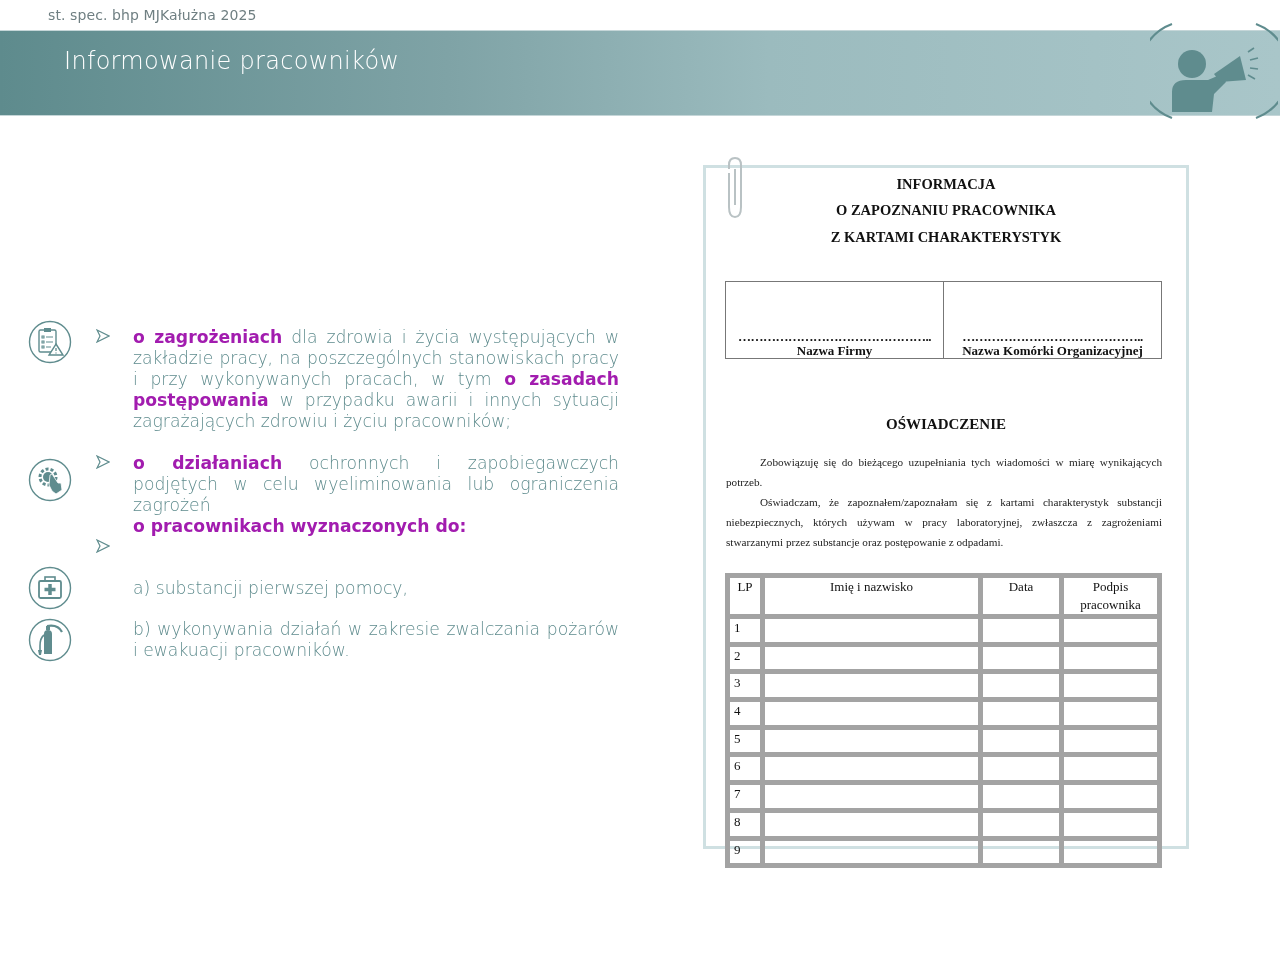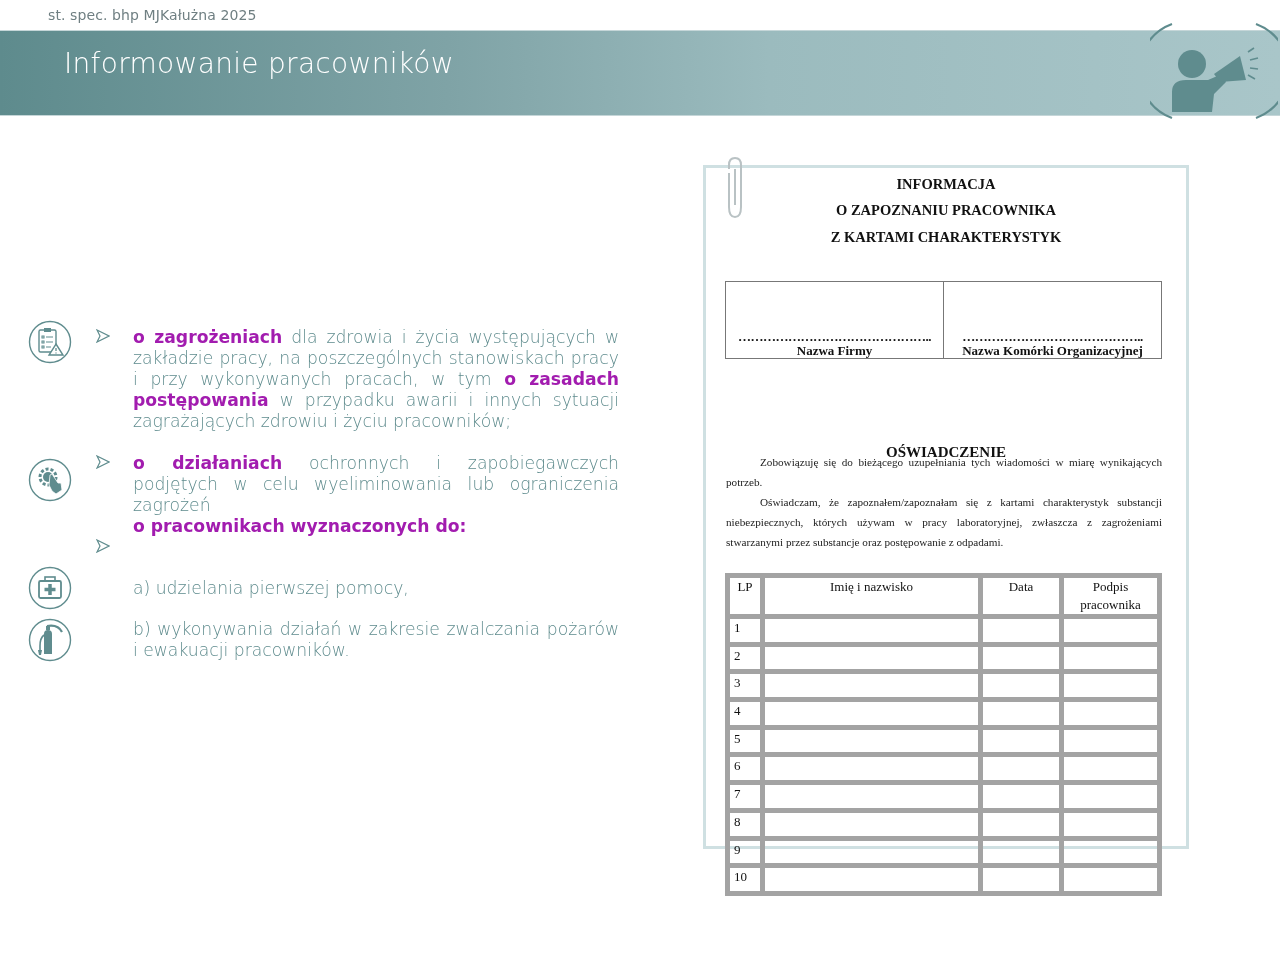--- a/index.html
+++ b/index.html
@@ -12,21 +12,21 @@
     position: absolute; left: 48px; top: 7px;
     font-size: 14px; color: #6f7f82; letter-spacing: 0.1px;
   }
   .header-band {
     position: absolute; left: 0; top: 30px; width: 1280px; height: 84px;
     background: linear-gradient(90deg, #5e8b8d 0%, #7fa3a6 35%, #9bbbbe 60%, #a9c6c9 100%);
     border-top: 1px solid #c5d6d8; border-bottom: 1px solid #c5d6d8;
   }
   .page-title {
     position: absolute; left: 64px; top: 47px;
-    font-size: 28px; font-weight: 300; color: #ffffff; letter-spacing: 0.3px;
+    font-size: 24px; font-weight: 300; color: #ffffff; letter-spacing: 0.3px;
     font-family: "DejaVu Sans", sans-serif;
   }
   .header-icon { position: absolute; left: 1150px; top: 22px; width: 128px; height: 100px; }
 
   
   .side-icon {
     position: absolute; left: 28px; width: 44px; height: 44px;
   }
   .bullet-arrow {
     position: absolute; left: 96px; width: 14px; height: 14px;
@@ -54,21 +54,21 @@
   .company-table {
     position: absolute; left: 725px; top: 281px; width: 437px; height: 78px;
     border-collapse: collapse; font-family: "Liberation Serif", serif;
   }
   .company-table td {
     border: 1px solid #777; vertical-align: bottom; text-align: center;
     font-size: 13px; font-weight: 700; padding: 0 4px 0 4px; line-height: 14px;
   }
   .dots { display: block; letter-spacing: -0.5px; font-weight: 700; }
   .stmt-title {
-    position: absolute; left: 703px; top: 444px; width: 486px; text-align: center;
+    position: absolute; left: 703px; top: 416px; width: 486px; text-align: center;
     font-family: "Liberation Serif", serif; font-weight: 700; font-size: 15px;
   }
   .stmt-body {
     position: absolute; left: 726px; top: 452px; width: 436px;
     font-family: "Liberation Serif", serif; font-size: 11.2px; line-height: 20px;
     text-align: justify; color: #222;
   }
   .stmt-body p { margin: 0; text-indent: 34px; }
   .sign-table {
     position: absolute; left: 725px; top: 573px; width: 437px;
@@ -133,21 +133,21 @@
   <b>o pracownikach wyznaczonych do:</b>
 </div>
 
 <svg class="side-icon" style="top:566px" viewBox="0 0 44 44">
   <circle cx="22" cy="22" r="20.5" fill="none" stroke="#5f8c8e" stroke-width="1.4"></circle>
   <rect x="17" y="11" width="10" height="4" fill="none" stroke="#5f8c8e" stroke-width="1.6"></rect>
   <rect x="11" y="15" width="22" height="17" rx="1.5" fill="none" stroke="#5f8c8e" stroke-width="1.8"></rect>
   <path d="M22 18v11 M16.5 23.5h11" stroke="#5f8c8e" stroke-width="3.5"></path>
 </svg>
 <div class="para" style="top:578px">
-  <span>a) udzielania pierwszej pomocy,</span>
+  <span>a) substancji pierwszej pomocy,</span>
 </div>
 
 <svg class="side-icon" style="top:618px" viewBox="0 0 44 44">
   <circle cx="22" cy="22" r="20.5" fill="none" stroke="#5f8c8e" stroke-width="1.4"></circle>
   <path d="M19 8 Q30 6 34 14" fill="none" stroke="#5f8c8e" stroke-width="2.2"></path>
   <rect x="18" y="8" width="4" height="4" fill="#5f8c8e"></rect>
   <path d="M16 16 Q16 12 20 12 Q24 12 24 16 L24 36 L16 36 Z" fill="#5f8c8e"></path>
   <path d="M16 17 Q12 20 12 28 L12 32" fill="none" stroke="#5f8c8e" stroke-width="1.6"></path>
   <path d="M10 32 L14 32 L13 37 L11 37 Z" fill="#5f8c8e"></path>
 </svg>
@@ -243,21 +243,15 @@
           <td></td>
           <td></td>
           <td></td>
         </tr>
         <tr>
           <td class="lp">9</td>
           <td></td>
           <td></td>
           <td></td>
         </tr>
-        <tr>
-          <td class="lp">10</td>
-          <td></td>
-          <td></td>
-          <td></td>
-        </tr>
       </tbody>
   </table>
 </div>
 
 </body></html>

